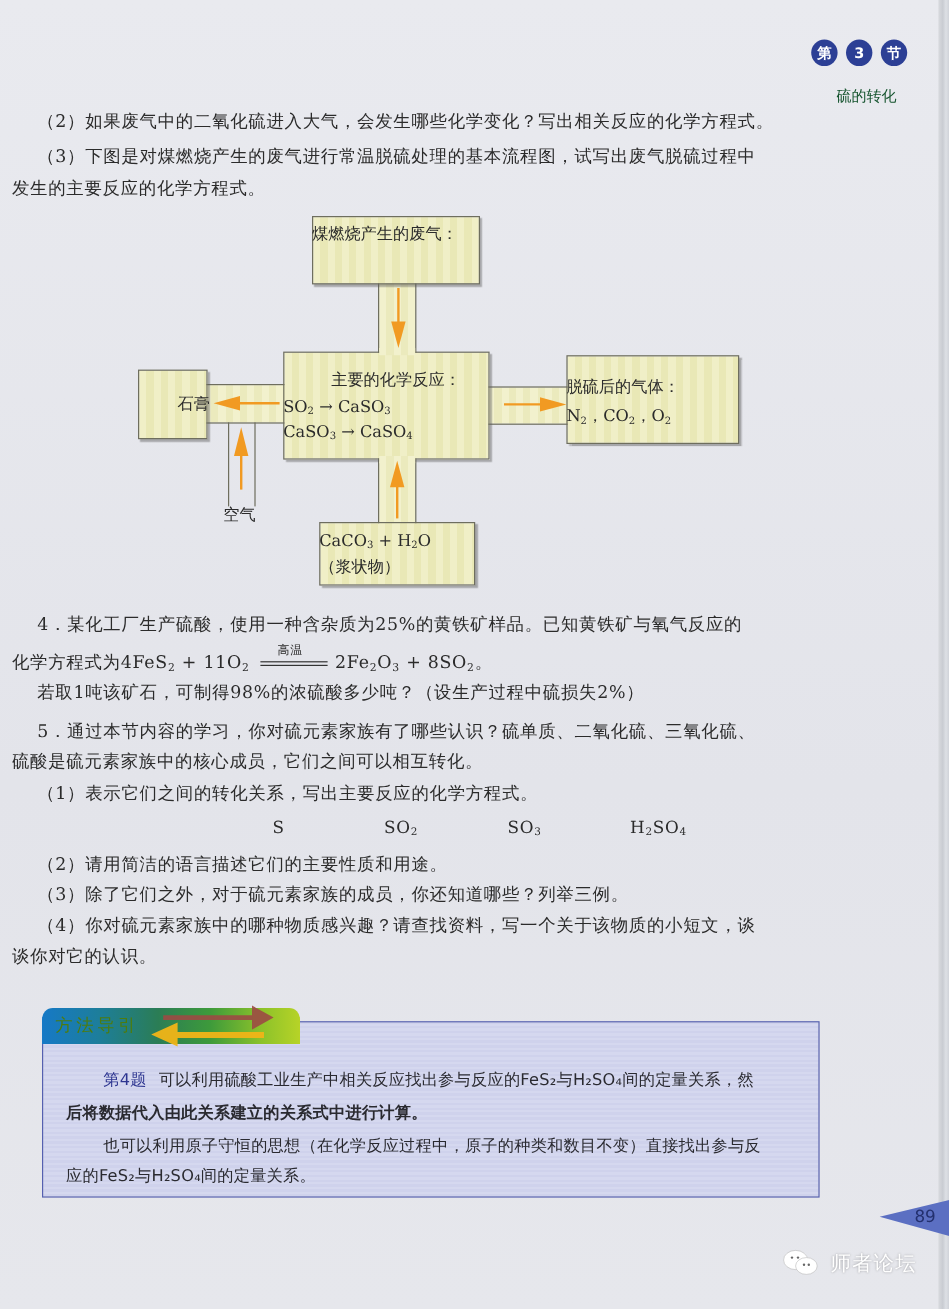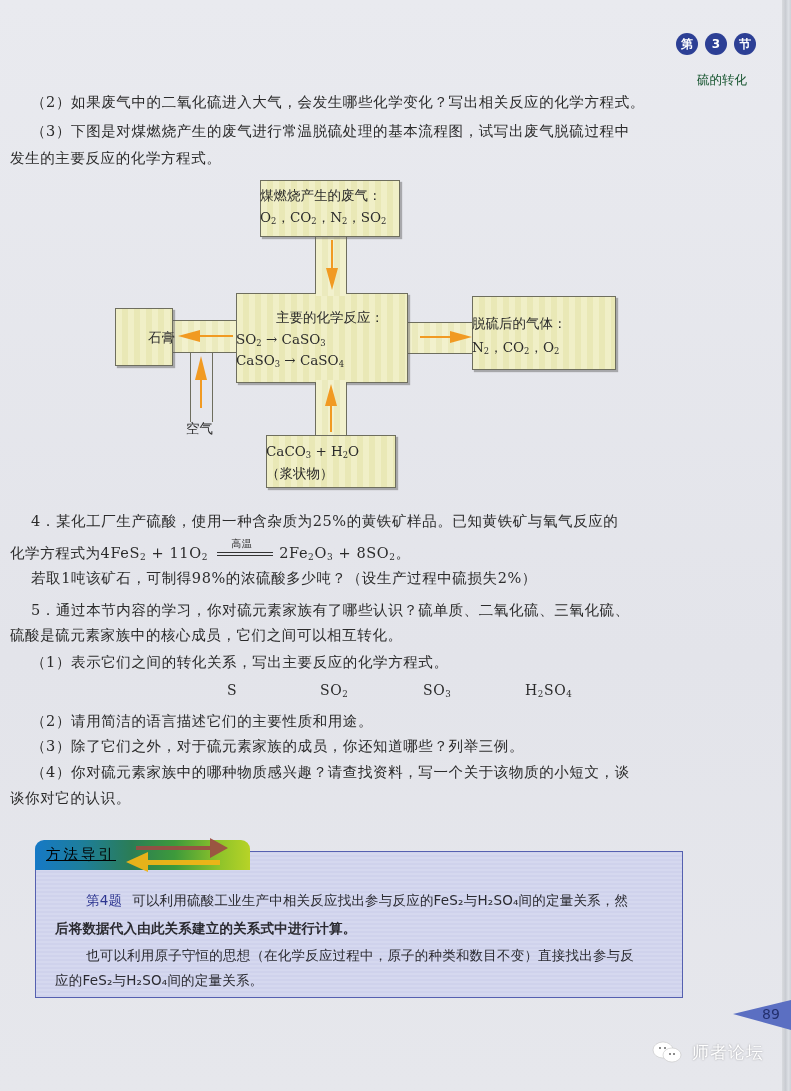--- a/index.html
+++ b/index.html
@@ -57,22 +57,22 @@
     position: absolute; left: 35px; top: 851px; width: 648px; height: 147px;
     background: repeating-linear-gradient(0deg, #cfd2ec 0px, #cfd2ec 2px, #d5d8ef 2px, #d5d8ef 4px);
     border: 1.5px solid #5560b0;
   }
   .guide-tab {
     position: absolute; left: 35px; top: 840px; width: 215px; height: 30px;
     border-radius: 9px 9px 0 0;
     background: linear-gradient(90deg, #1679c6 0%, #1d7e9b 22%, #2b7d55 45%, #3d9a3b 65%, #8cc22a 85%, #b7d327 100%);
   }
   .guide-tab-label {
-    position: absolute; left: 46px; top: 845px; color: #000000;
-    font-family: "DejaVu Sans", sans-serif; font-size: 14.5px; letter-spacing: 3px; text-decoration: underline;
+    position: absolute; left: 46px; top: 845px; color: #4d7c0f;
+    font-family: "DejaVu Sans", sans-serif; font-size: 14.5px; letter-spacing: 3px;
   }
   .guide-text { position: absolute; font-size: 13.5px; line-height: 20px; white-space: nowrap; color: #2a2a30; font-family: "DejaVu Sans", sans-serif; letter-spacing: 0.2px; }
   .page-num-tab { position: absolute; left: 733px; top: 1000px; }
   .page-num {
     position: absolute; left: 762px; top: 1006px; font-family: "DejaVu Sans", sans-serif;
     font-size: 14px; color: #23306e;
   }
   .watermark { position: absolute; left: 652px; top: 1040px; display: flex; align-items: center; gap: 10px; }
   .watermark-text { font-family: "DejaVu Sans", sans-serif; font-size: 17px; color: #fff; text-shadow: 0 0 2px rgba(0,0,0,0.35); letter-spacing: 1px; }
 </style>
@@ -97,21 +97,20 @@
   <div class="pipe v" style="left:315px; top:236px; width:32px; height:60px;"></div>
   <div class="pipe v" style="left:315px; top:378px; width:32px; height:60px;"></div>
   <div class="pipe h" style="left:170px; top:320px; width:70px; height:33px;"></div>
   <div class="pipe h" style="left:406px; top:322px; width:70px; height:32px;"></div>
   <div class="pipe" style="left:191px; top:353px; width:20px; height:55px; background:transparent;"></div>
   <div class="air-wall" style="left:190px; top:352px; height:70px;"></div>
   <div class="air-wall" style="left:212px; top:352px; height:70px;"></div>
 
   <div class="box" style="left:260px; top:180px; width:140px; height:57px;"></div>
   <div class="btext" style="left:260px; top:184px; width:140px;">煤燃烧产生的废气：</div>
-  <div class="btext" style="left:260px; top:206px; width:140px;"><span>O</span><sub>2</sub><span>，CO</span><sub>2</sub><span>，N</span><sub>2</sub><span>，SO</span><sub>2</sub></div>
 
   <div class="box" style="left:236px; top:293px; width:172px; height:90px; box-shadow:2px 2px 1px rgba(90,90,90,0.45);"></div>
   <div class="pipe" style="left:316px; top:290px; width:30px; height:6px;"></div>
   <div class="pipe" style="left:316px; top:380px; width:30px; height:6px;"></div>
   <div class="btext" style="left:236px; top:306px; width:172px;padding-left:40px;">主要的化学反应：</div>
   <div class="btext" style="left:236px; top:328px; width:172px;"><span>SO</span><sub>2</sub>&nbsp;<span>→</span>&nbsp;<span>CaSO</span><sub>3</sub></div>
   <div class="btext" style="left:236px; top:349px; width:172px;"><span>CaSO</span><sub>3</sub>&nbsp;<span>→</span>&nbsp;<span>CaSO</span><sub>4</sub></div>
 
   <div class="box" style="left:115px; top:308px; width:58px; height:58px;"></div>
   <div class="btext" style="left:115px; top:326px; width:58px;padding-left:33px;">石膏</div>

